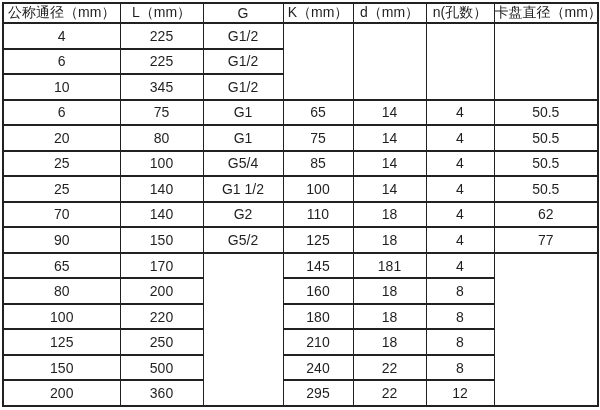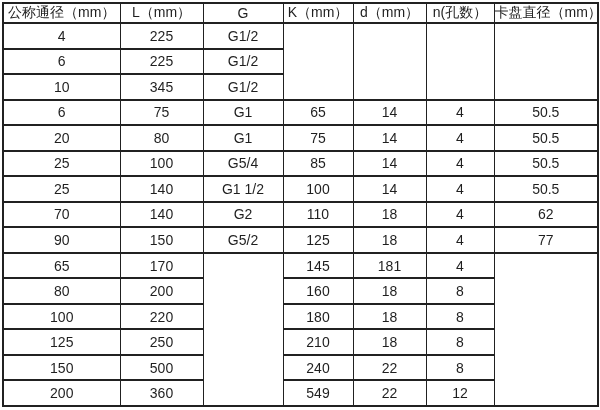--- a/index.html
+++ b/index.html
@@ -172,19 +172,19 @@
       <tr>
         <td>150</td>
         <td>500</td>
         <td>240</td>
         <td>22</td>
         <td>8</td>
       </tr>
       <tr>
         <td>200</td>
         <td>360</td>
-        <td>549</td>
+        <td>295</td>
         <td>22</td>
         <td>12</td>
       </tr>
     </tbody>
   </table>
 </div>
 
 </body></html>

